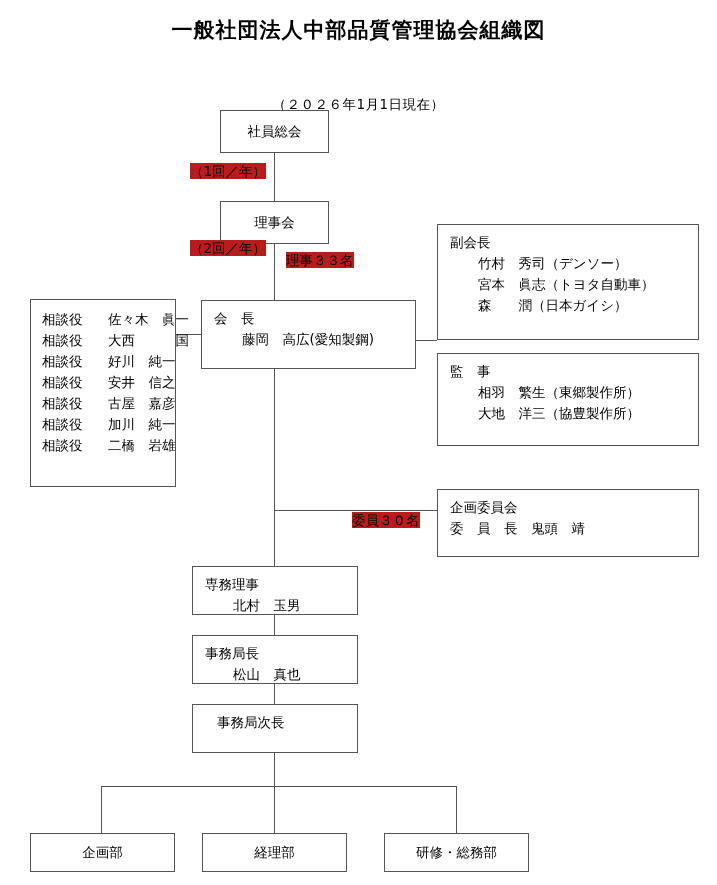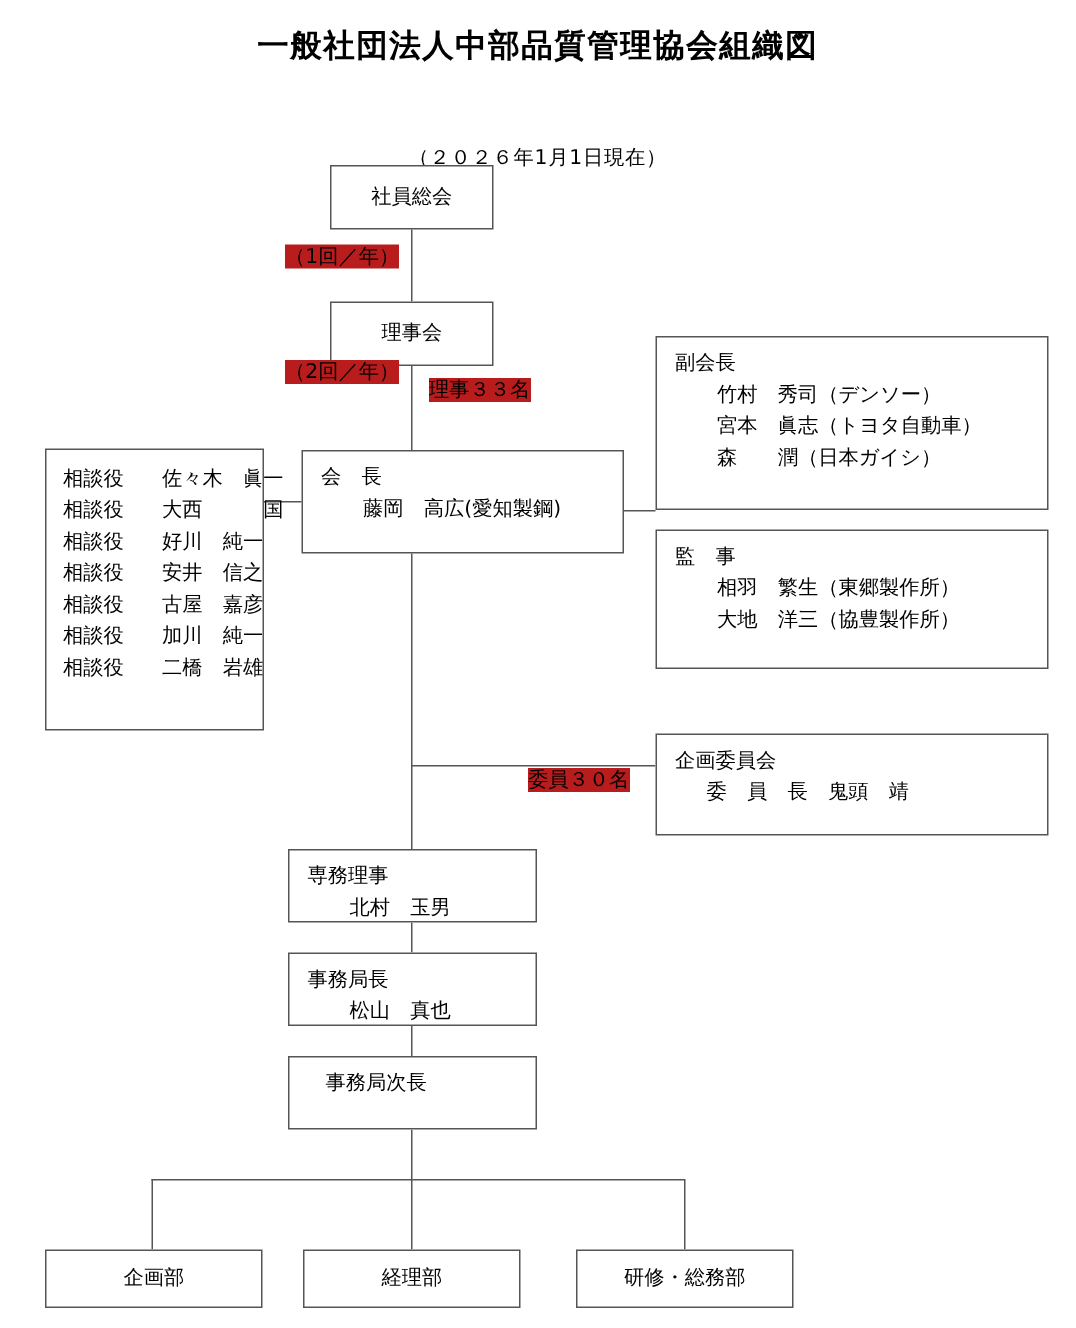--- a/index.html
+++ b/index.html
@@ -178,21 +178,21 @@
     <span class="row">
       <span class="role">相談役</span><span class="pname">加川　純一</span>
     </span>
     <span class="row">
       <span class="role">相談役</span><span class="pname">二橋　岩雄</span>
     </span>
   </div>
 
   <div class="box pad" style="left:437px; top:489px; width:262px; height:68px;">
     <span class="ttl">企画委員会</span>
-    <span class="nm tight" style="padding-left:0;margin-left:21px;">委　員　長　鬼頭　靖</span>
+    <span class="nm tight" style="padding-left:0;">委　員　長　鬼頭　靖</span>
   </div>
 
   <div class="box pad" style="left:192px; top:566px; width:166px; height:49px;">
     <span class="ttl">専務理事</span>
     <span class="nm">北村　玉男</span>
   </div>
 
   <div class="box pad" style="left:192px; top:635px; width:166px; height:49px;">
     <span class="ttl">事務局長</span>
     <span class="nm">松山　真也</span>

